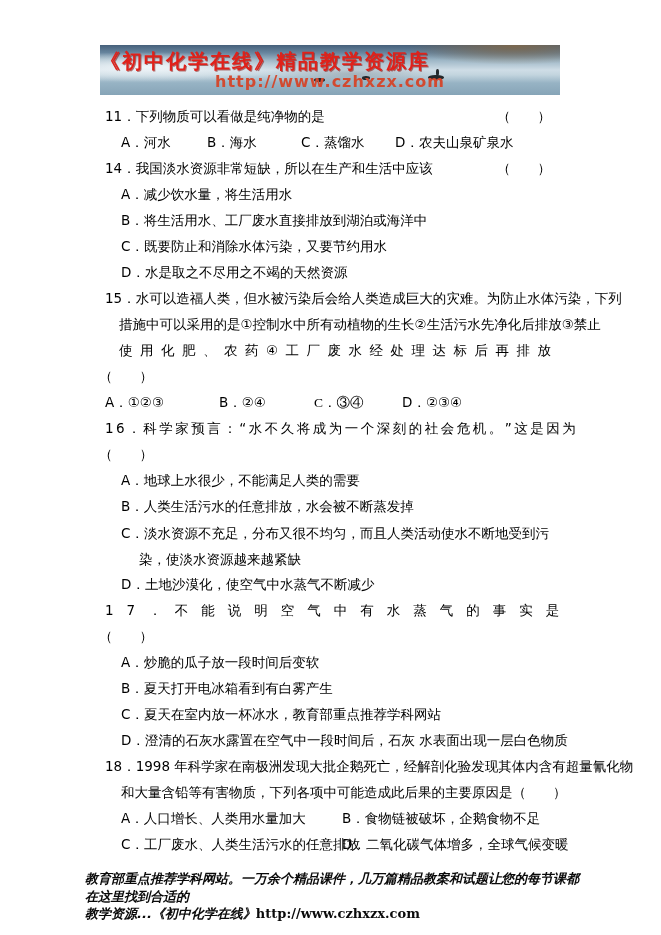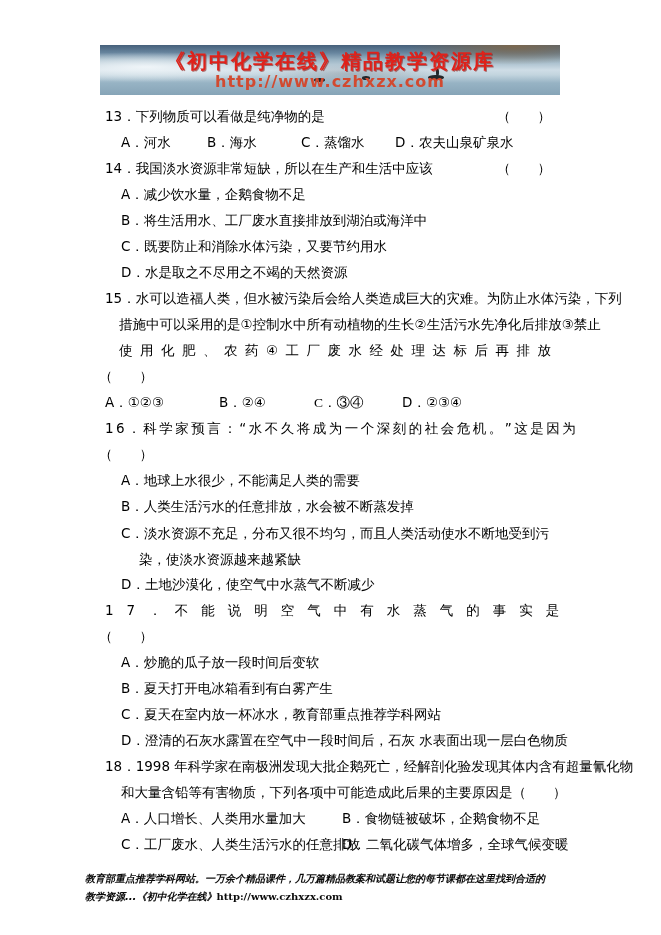--- a/index.html
+++ b/index.html
@@ -15,21 +15,21 @@
       radial-gradient(ellipse 150px 26px at 90% 2%, rgba(125,104,77,.95), rgba(125,104,77,0) 72%),
       radial-gradient(ellipse 190px 20px at 10% 44%, rgba(242,247,250,.95), rgba(242,247,250,0) 75%),
       radial-gradient(ellipse 120px 14px at 55% 58%, rgba(70,80,90,.25), rgba(70,80,90,0) 70%),
       linear-gradient(180deg,#46607b 0px,#68869f 8px,#9cb5c5 15px,#cfdde6 25px,#c2d4de 30px,#97b3c4 38px,#86a4b7 50px);
   }
   .boat{position:absolute;background:#23282c;border-radius:45%;}
   .b1{left:328px;top:30px;width:16px;height:5px;}
   .b2{left:336px;top:24px;width:3px;height:7px;}
   .b3{left:214px;top:33px;width:11px;height:4px;}
   .b4{left:262px;top:31px;width:8px;height:4px;}
-  .banner-title{position:absolute;top:5px;left:0;right:0;text-align:center;
+  .banner-title{position:absolute;top:5px;left:0;right:0;text-align:left;
     font-weight:bold;font-size:20px;line-height:22px;color:#e0211a;
     letter-spacing:2px;text-shadow:1px 1px 0 rgba(130,15,10,.55);}
   .banner-url{position:absolute;top:27px;left:0;right:0;text-align:center;
     font-weight:bold;font-size:16px;color:#d24a30;letter-spacing:1px;}
   
   .content{margin-left:105px;width:458px;}
   .line{height:26px;display:flex;align-items:center;white-space:nowrap;}
   .ind{padding-left:14px;}
   .opt{padding-left:16px;}
   .bracket{margin-left:auto;margin-right:12px;}
@@ -37,21 +37,21 @@
   .sp25{letter-spacing:2.5px;}
   .sp13{letter-spacing:13px;}
   .sp75{letter-spacing:7.5px;}
   .col{display:inline-block;}
   .q13a{width:86px;} .q13b{width:94px;} .q13c{width:94px;}
   .q15a{width:114px;} .q15b{width:95px;} .q15c{width:88px;font-family:Liberation Serif, serif;}
   .q18a{width:221px;}
   .optwrap{padding-left:34px;text-indent:-18px;white-space:normal;line-height:26px;}
   .ymark{display:inline-block;width:5px;height:8px;background:#ece93e;margin-left:3px;align-self:flex-end;margin-bottom:6px;}
   
-  .footer{margin:12px 0 0 85px;width:500px;font-size:10px;font-weight:bold;
+  .footer{margin:12px 0 0 85px;width:500px;font-size:13px;font-weight:bold;
     font-style:italic;line-height:17.5px;color:#0a0a0a;}
   .furl{font-style:normal;font-family:"DejaVu Serif","Liberation Serif",serif;}
 </style>
 </head>
 <body>
 
 <div>
 
   <div class="banner">
     <div class="banner-bg"></div>
@@ -59,36 +59,36 @@
     <div class="boat b2"></div>
     <div class="boat b3"></div>
     <div class="boat b4"></div>
     <div class="banner-title">《初中化学在线》精品教学资源库</div>
     <div class="banner-url">http://www.czhxzx.com</div>
   </div>
 
   <div class="content">
 
     <div class="line">
-      <span>13．下列物质可以看做是纯净物的是</span>
+      <span>11．下列物质可以看做是纯净物的是</span>
       <span class="bracket">（　　）</span>
     </div>
     <div class="line opt">
       <span class="col q13a">A．河水</span>
       <span class="col q13b">B．海水</span>
       <span class="col q13c">C．蒸馏水</span>
       <span class="col">D．农夫山泉矿泉水</span>
     </div>
 
     <div class="line">
       <span>14．我国淡水资源非常短缺，所以在生产和生活中应该</span>
       <span class="bracket">（　　）</span>
     </div>
     <div class="line opt">
-        <span>A．减少饮水量，企鹅食物不足</span>
+        <span>A．减少饮水量，将生活用水</span>
       </div>
     <div class="line opt">
         <span>B．将生活用水、工厂废水直接排放到湖泊或海洋中</span>
       </div>
     <div class="line opt">
         <span>C．既要防止和消除水体污染，又要节约用水</span>
       </div>
     <div class="line opt">
         <span>D．水是取之不尽用之不竭的天然资源</span>
       </div>

